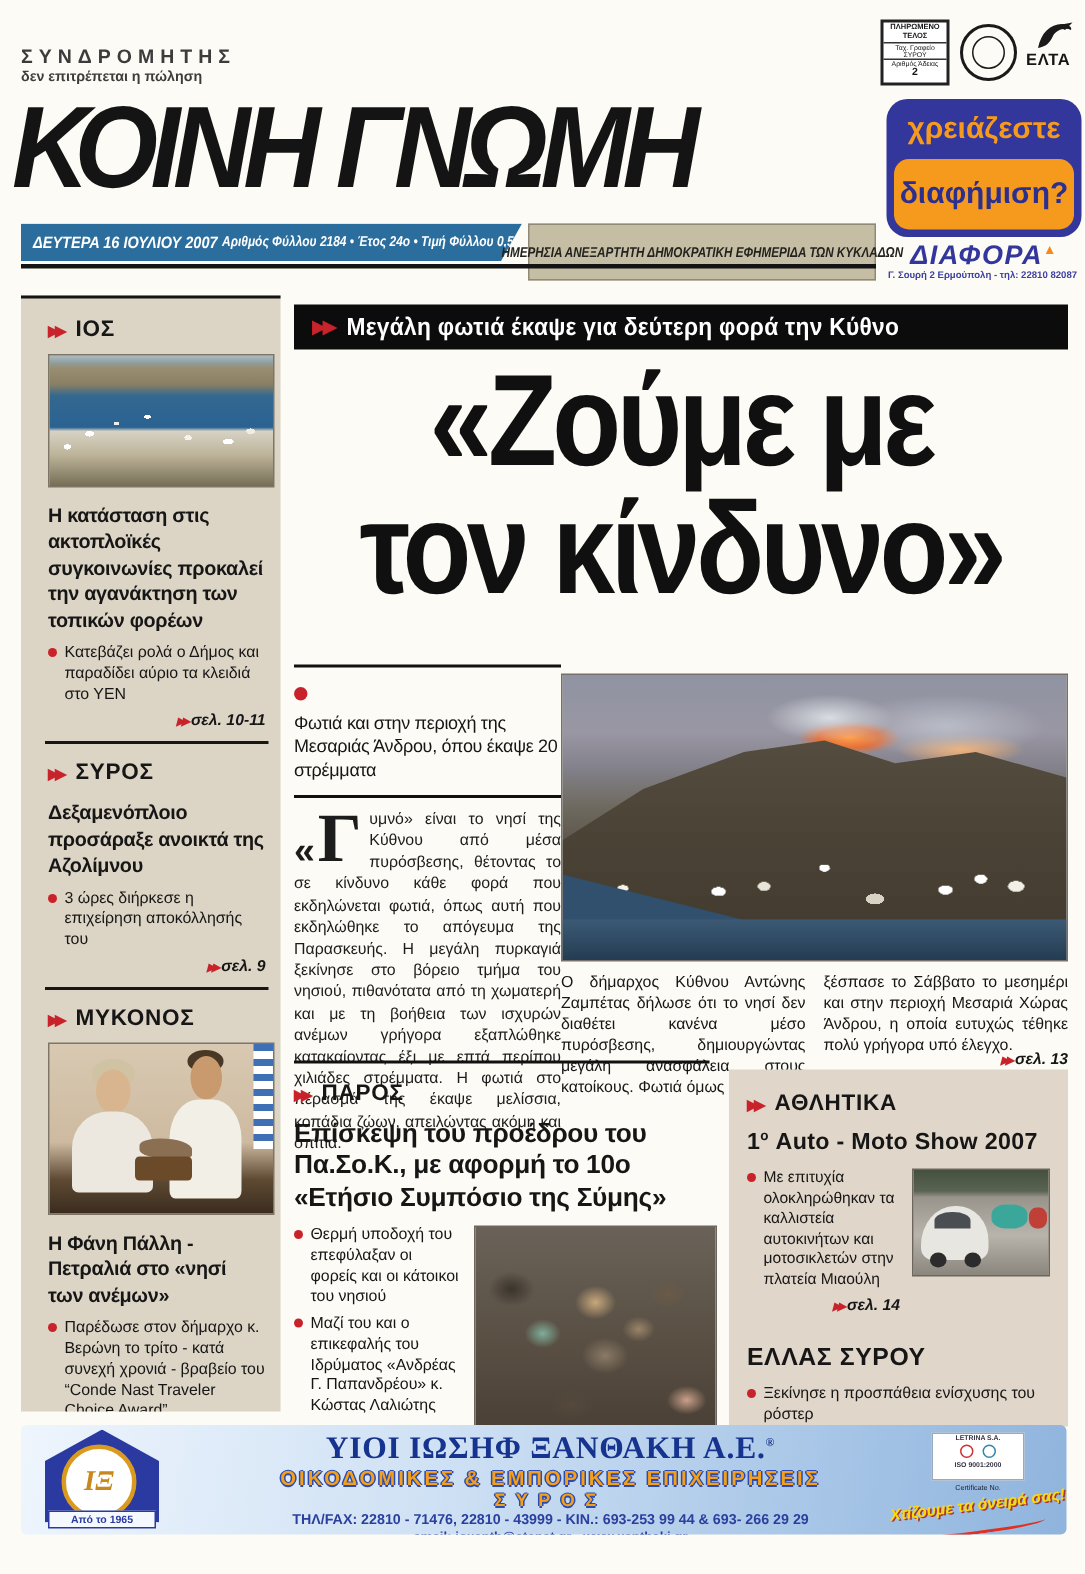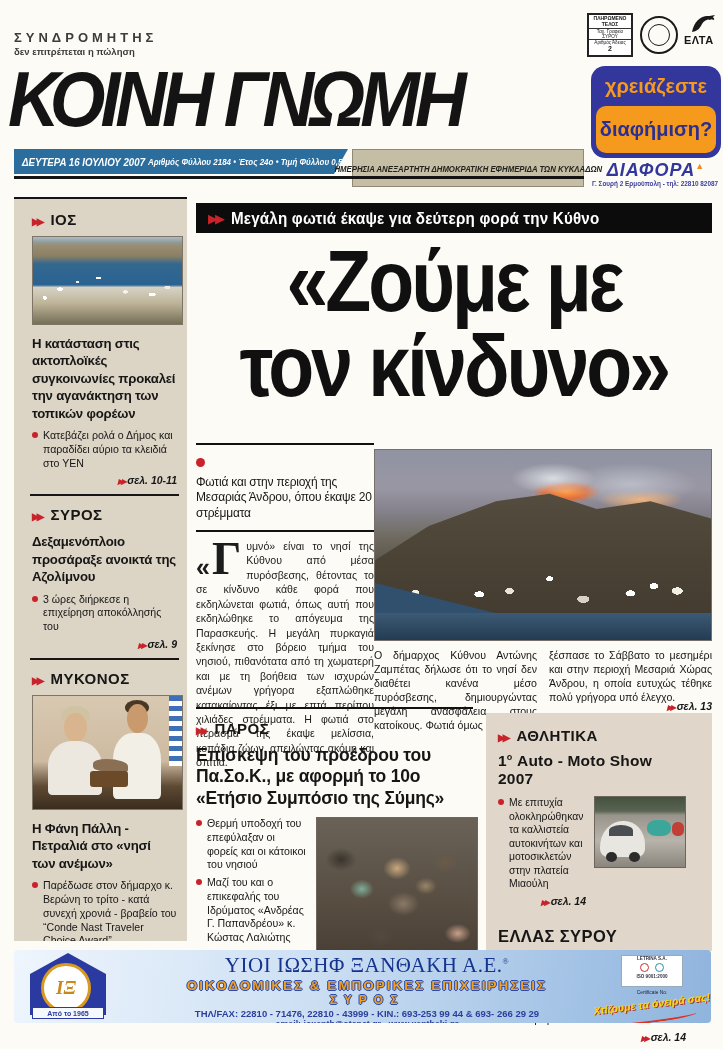--- a/index.html
+++ b/index.html
@@ -144,21 +144,21 @@
      radial-gradient(26px 20px at 54% 58%,#8a7a66 0%,rgba(138,122,102,0) 60%),
      radial-gradient(24px 18px at 15% 28%,#3a342c 0%,rgba(58,52,44,0) 65%),
      radial-gradient(20px 16px at 28% 48%,#7fae9a 0%,rgba(127,174,154,0) 60%),
      radial-gradient(22px 16px at 88% 78%,#caa08a 0%,rgba(202,160,138,0) 60%),
      radial-gradient(20px 16px at 80% 30%,#6a5a48 0%,rgba(106,90,72,0) 60%),
      radial-gradient(24px 18px at 40% 80%,#55493c 0%,rgba(85,73,60,0) 60%),
      radial-gradient(18px 14px at 68% 46%,#9a8468 0%,rgba(154,132,104,0) 60%),
      linear-gradient(180deg,#6a6258 0%,#584e42 55%,#463c32 100%);}
 
   
-  .sports{left:486px;top:713px;width:226px;height:238px;background:#e0d6c9;box-sizing:border-box;padding:10px 26px 0 12px;}
+  .sports{left:486px;top:713px;width:226px;height:238px;background:#e0d6c9;box-sizing:border-box;padding:10px 12px 0 12px;}
   .sports .hl1{font-size:15.5px;font-weight:800;letter-spacing:.2px;margin:2px 0 8px 0;}
   .sports sup{font-size:9px;}
   .sports-row{display:flex;gap:8px;}
   .sports-row .bl{width:112px;}
   .sports-row .bl li{font-size:10.4px;}
   .ph-auto{width:92px;height:72px;border:1px solid #6d665e;box-sizing:border-box;flex:none;position:relative;overflow:hidden;
     background:linear-gradient(180deg,#46503f 0%,#5a6452 20%,#98948c 26%,#b8b4ac 62%,#8a867e 100%);}
   .ph-auto .beetle{position:absolute;left:6%;bottom:14%;width:50%;height:52%;background:#e8e6e0;
      border-radius:50% 46% 18% 18%/72% 64% 22% 22%;}
   .ph-auto .bwin{position:absolute;left:16%;bottom:44%;width:26%;height:16%;background:#4a4e52;border-radius:50% 50% 0 0;}
@@ -174,21 +174,21 @@
   .houselogo{position:absolute;left:10px;top:3px;width:88px;height:66px;}
   .houselogo .hshape{position:absolute;left:6px;top:0;width:76px;height:62px;background:#2a3aa0;
      clip-path:polygon(50% 0,100% 34%,100% 100%,0 100%,0 34%);}
   .houselogo .ring{position:absolute;left:17px;top:10px;width:50px;height:50px;background:#fff;border:3px solid #d99a1f;
      border-radius:50%;box-sizing:border-box;display:flex;align-items:center;justify-content:center;}
   .houselogo .mono{font-family:"Liberation Serif",serif;font-style:italic;font-weight:700;font-size:19px;color:#c8881c;}
   .houselogo .ribbon{position:absolute;left:8px;bottom:0;width:72px;height:12px;background:#f4f8ff;border:1px solid #2a3aa0;
      box-sizing:border-box;display:flex;align-items:center;justify-content:center;}
   .houselogo .ribbon span{font-size:7px;font-weight:700;color:#2a3aa0;white-space:nowrap;}
   .adcenter{position:absolute;left:108px;top:3px;width:490px;text-align:center;}
-  .adcenter .c1{font-family:"Liberation Serif",serif;font-size:21px;font-weight:400;color:#16338f;letter-spacing:.5px;white-space:nowrap;}
+  .adcenter .c1{font-family:"Liberation Serif",serif;font-size:21px;font-weight:700;color:#16338f;letter-spacing:.5px;white-space:nowrap;}
   .adcenter .c1 sup{font-size:8px;}
   .adcenter .c2{font-size:13.5px;font-weight:800;color:#f2a01e;letter-spacing:2px;white-space:nowrap;
      text-shadow:-1px 0 #2b4bb0,1px 0 #2b4bb0,0 -1px #2b4bb0,0 1px #2b4bb0;}
   .adcenter .c3{font-size:12px;font-weight:800;color:#f2a01e;letter-spacing:7px;
      text-shadow:-1px 0 #2b4bb0,1px 0 #2b4bb0,0 -1px #2b4bb0,0 1px #2b4bb0;}
   .adcenter .c4{font-size:9.5px;font-weight:800;color:#2b3f9e;margin-top:1px;white-space:nowrap;}
   .adcenter .c5{font-size:8.8px;font-weight:800;color:#2b3f9e;}
   .certbox{position:absolute;right:28px;top:5px;width:62px;height:32px;background:#fff;border:1px solid #9ab;
      box-sizing:border-box;text-align:center;overflow:hidden;}
   .certbox .cb1{font-size:4.6px;font-weight:bold;color:#334;}

